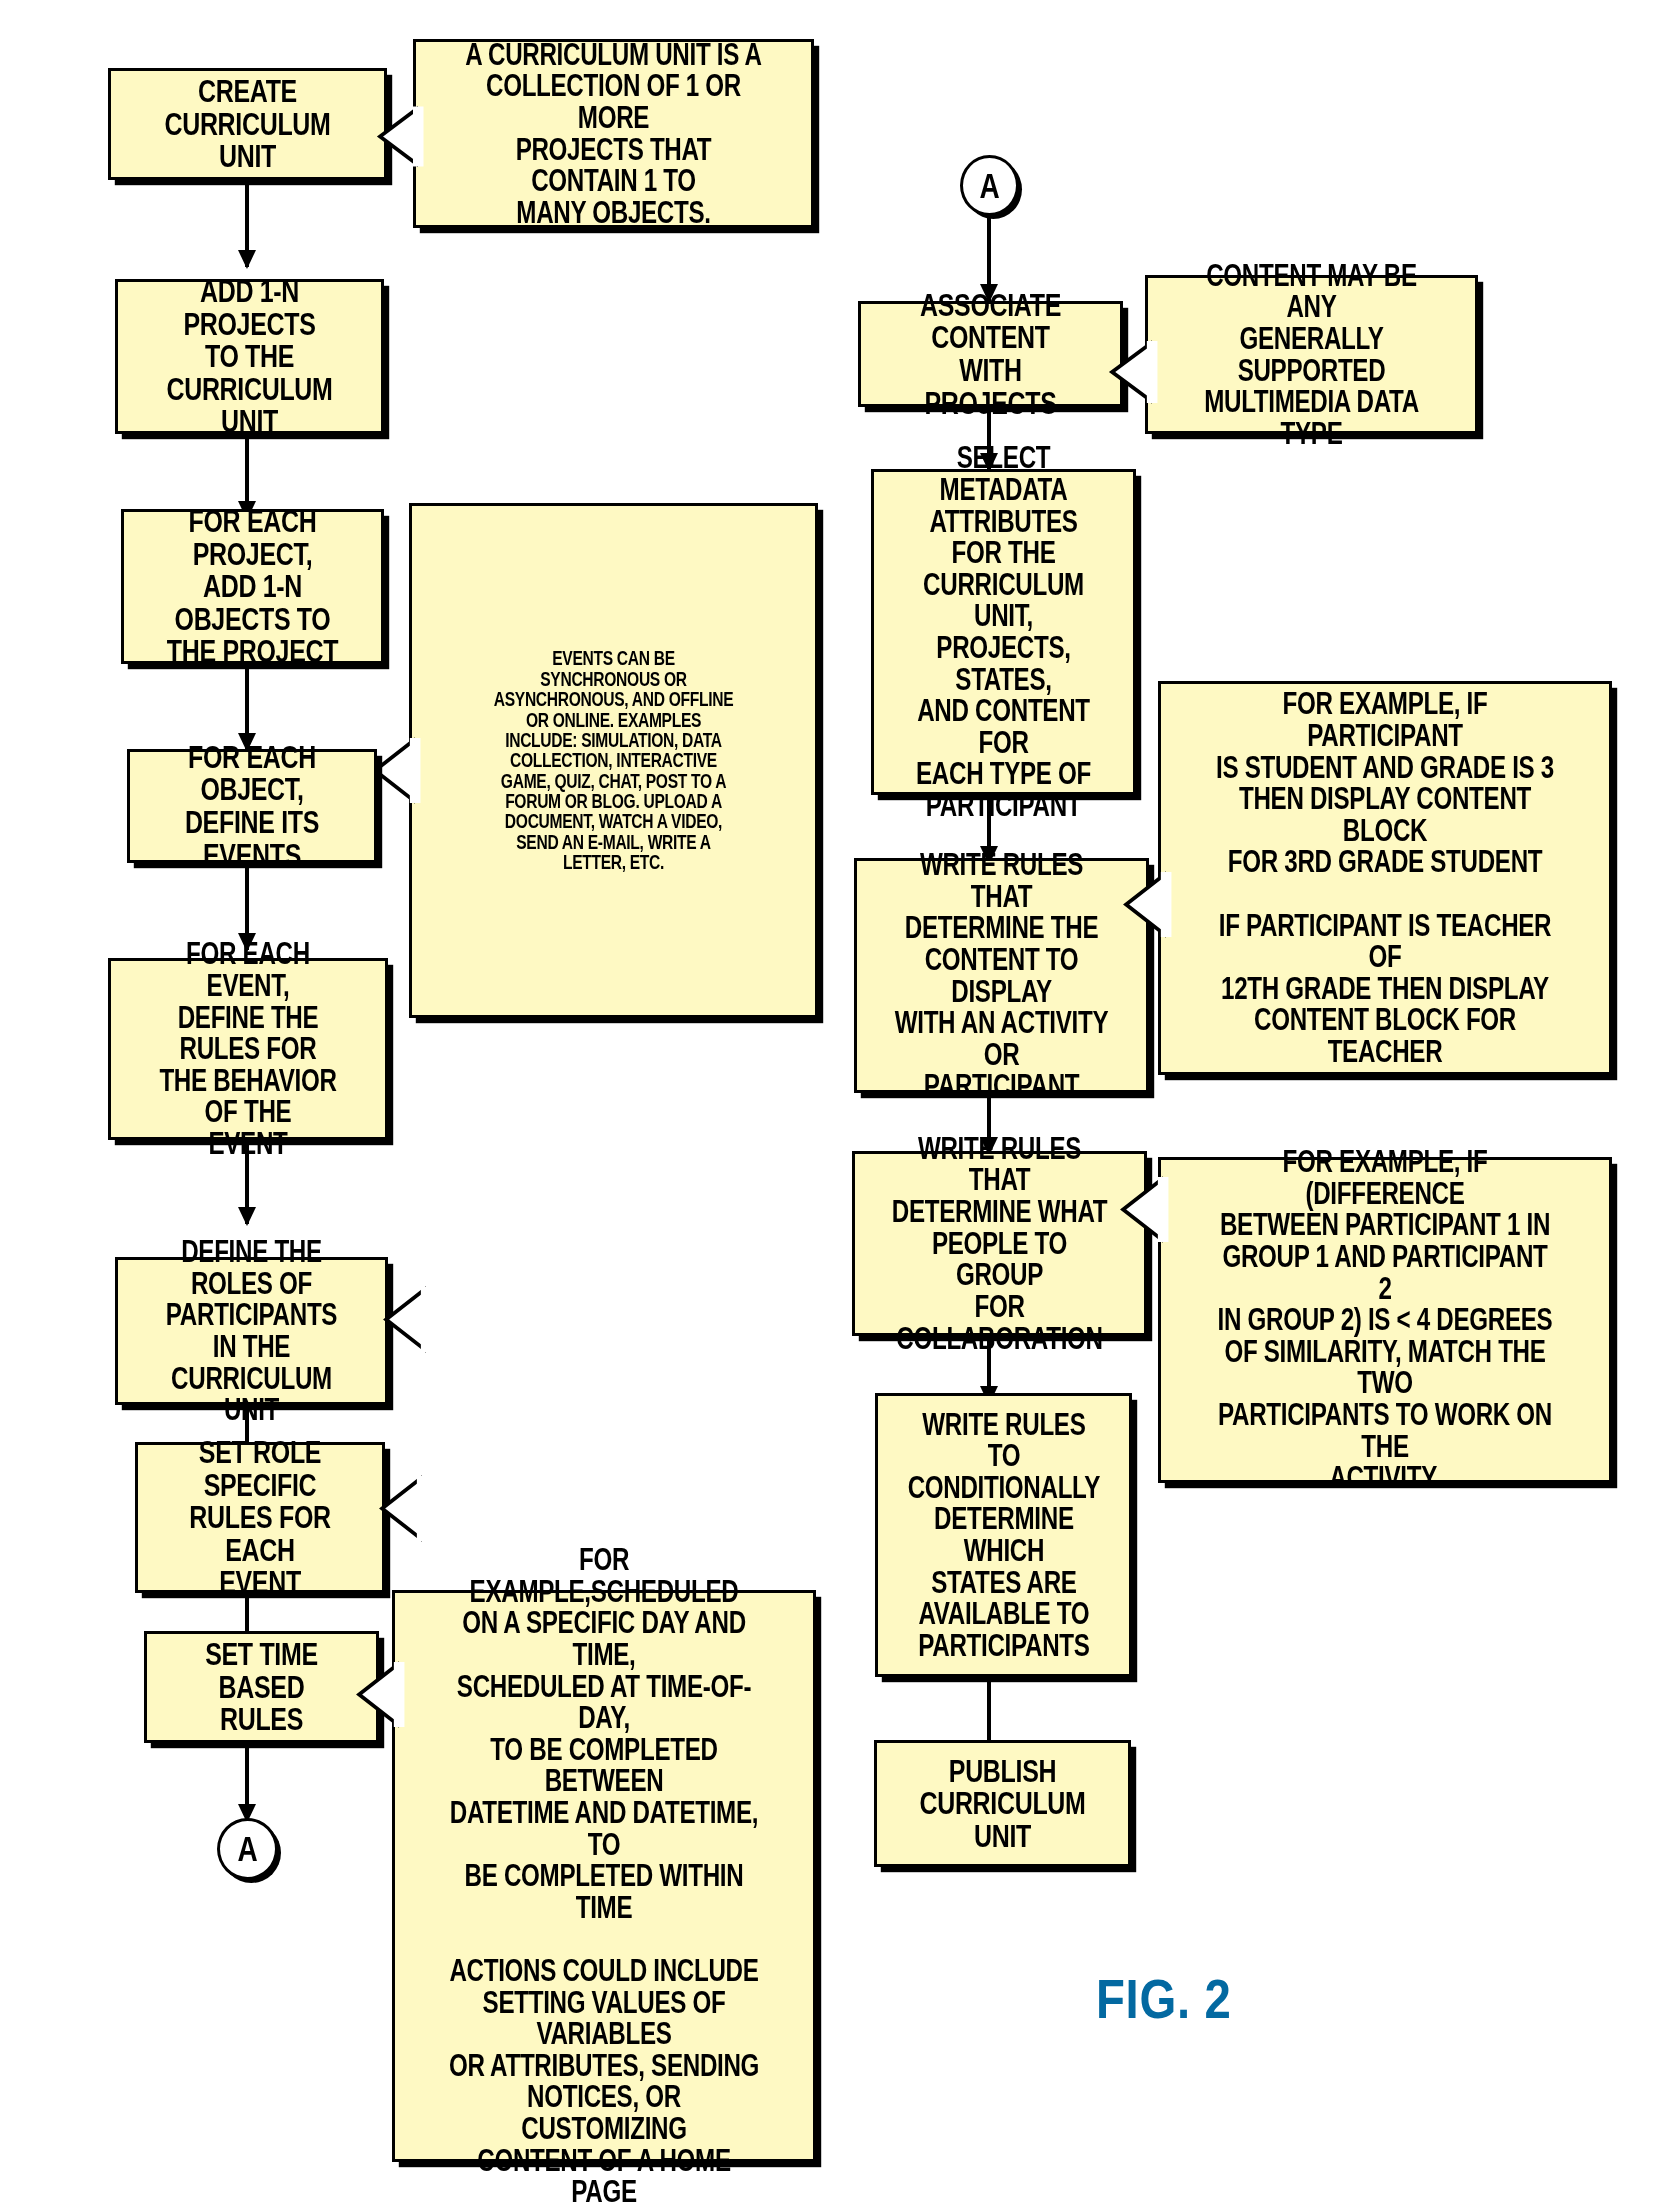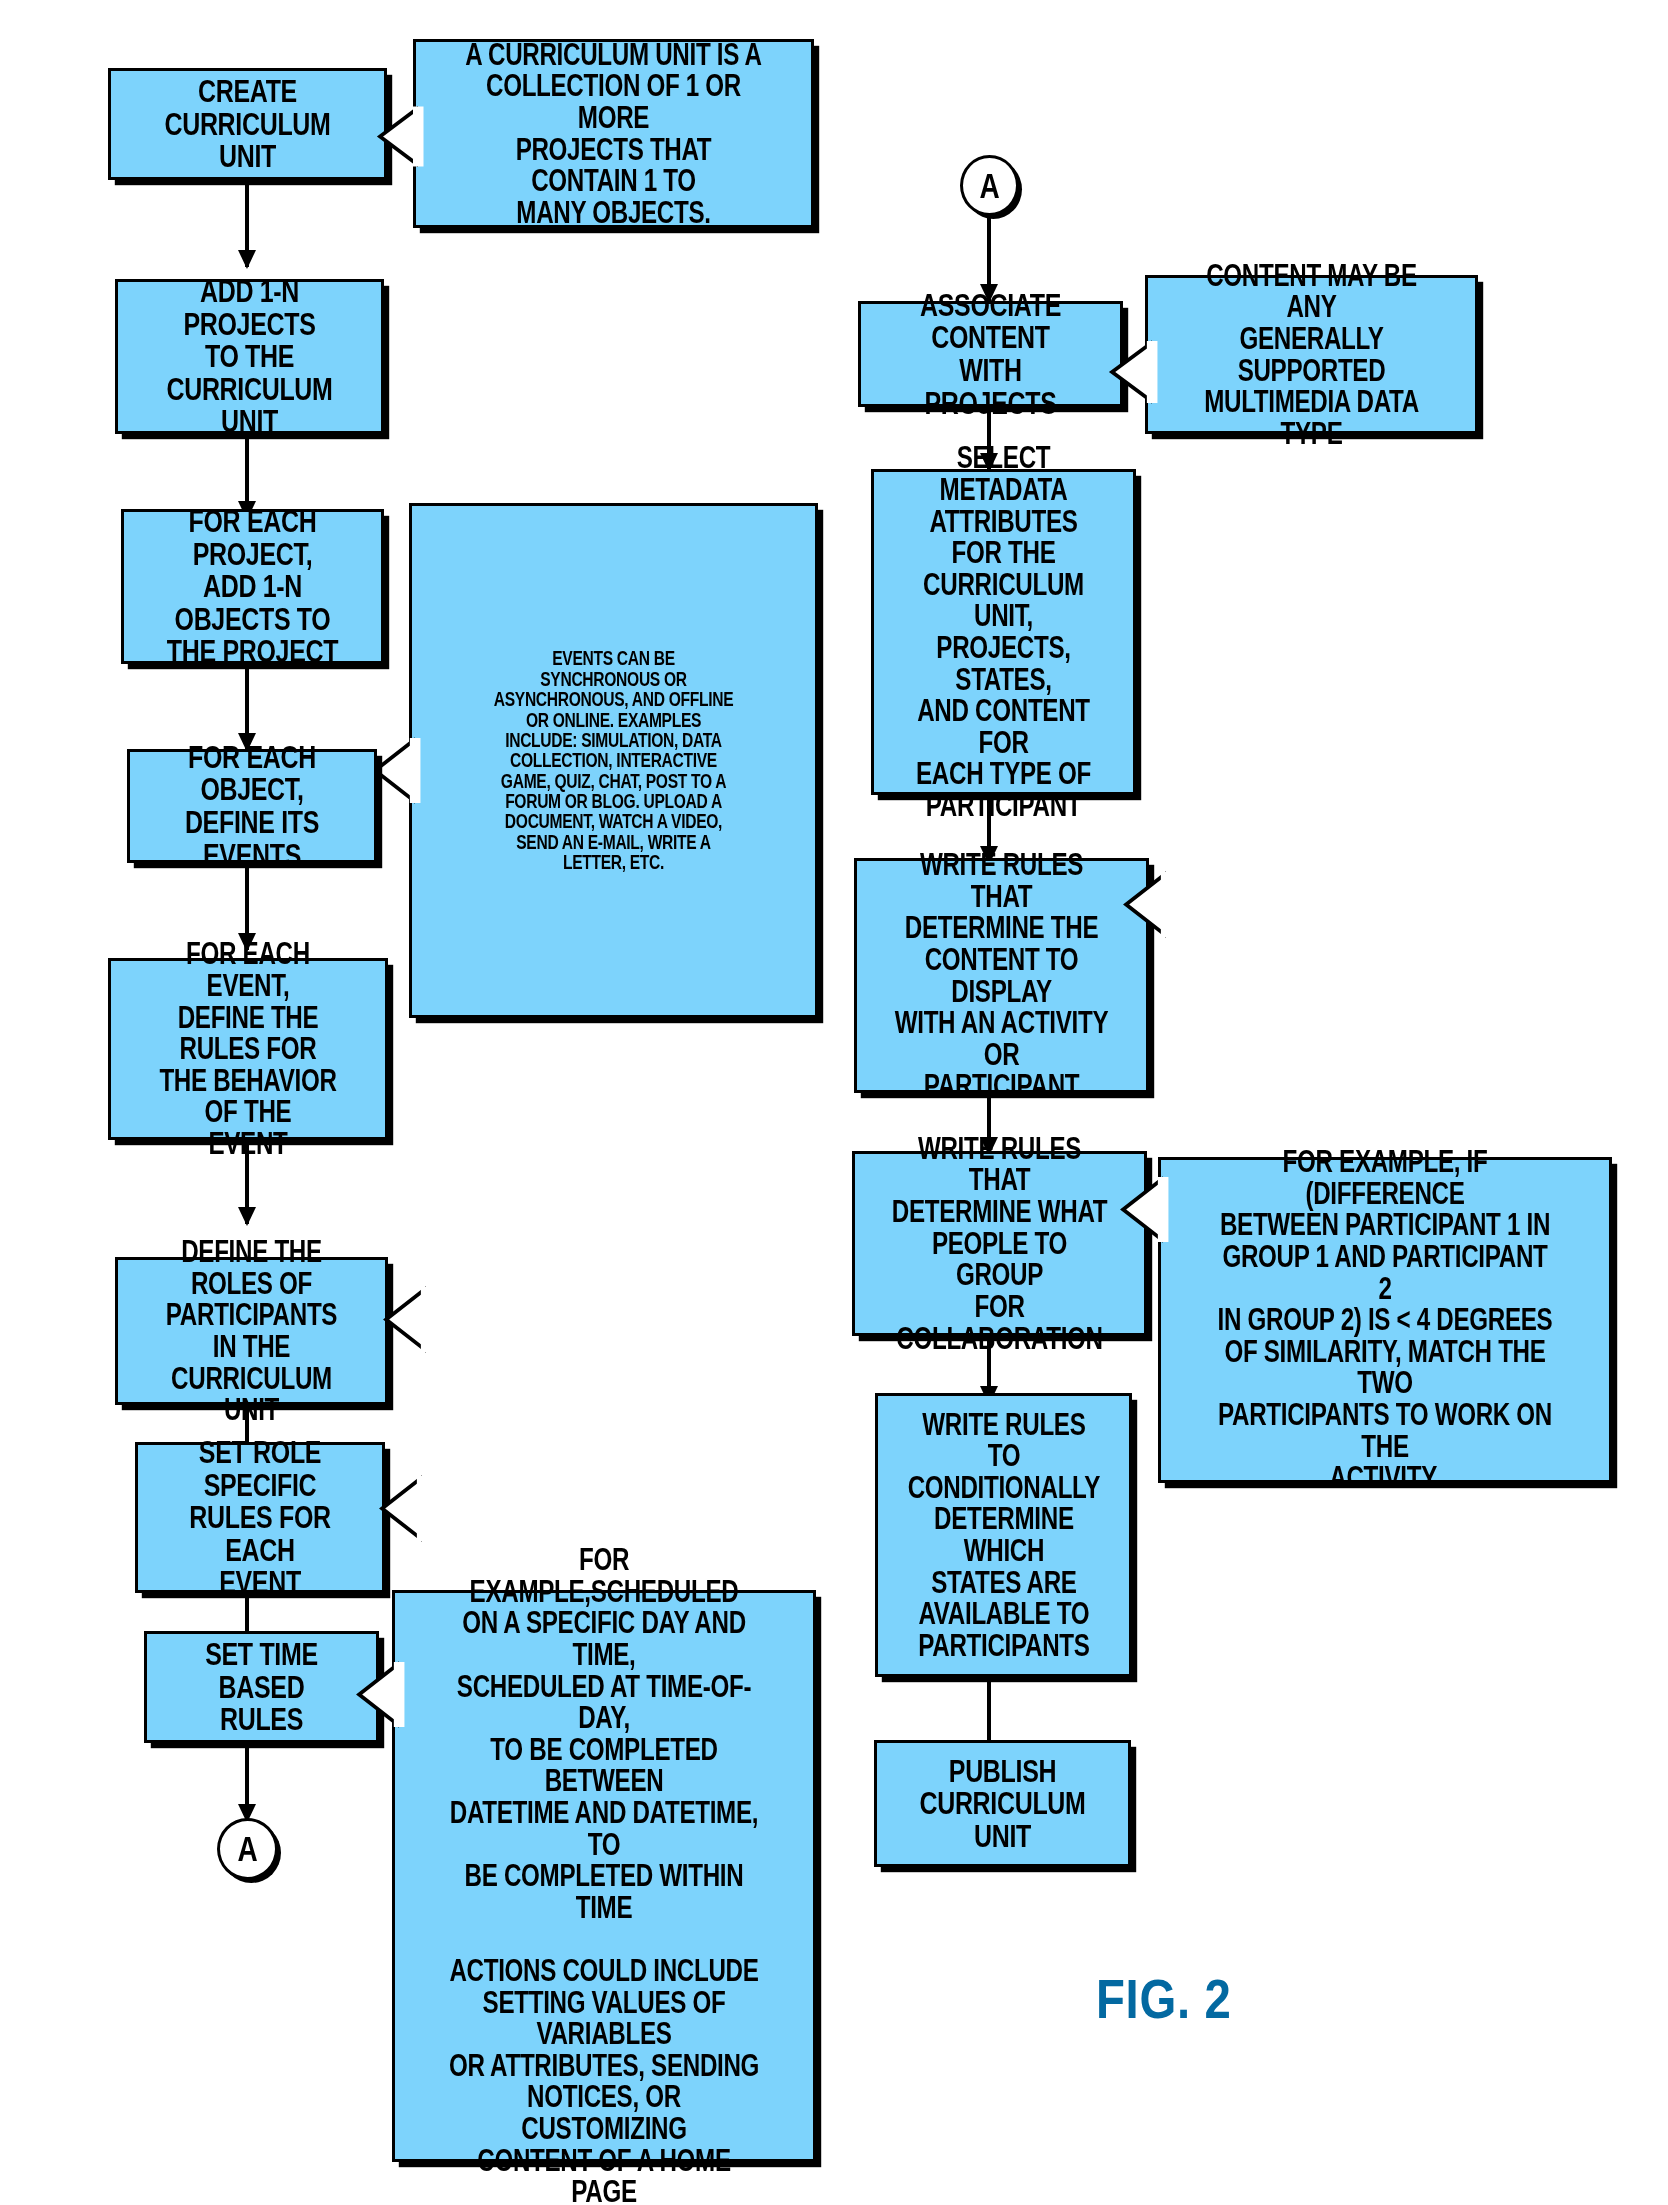--- a/index.html
+++ b/index.html
@@ -14,21 +14,21 @@
     background: #ffffff;
     font-family: "Liberation Sans", "DejaVu Sans", sans-serif;
     overflow: hidden;
   }
 
   
   .node {
     position: absolute;
     box-sizing: border-box;
     border: 3.8px solid #000;
-    background: #7dd3fc;
+    background: #fef9c3;
     display: flex;
     align-items: center;
     justify-content: center;
     text-align: center;
     color: #000;
     font-weight: 700;
     letter-spacing: -0.4px;
     line-height: 1.02;
     text-transform: uppercase;
     
@@ -282,20 +282,30 @@
   <div class="arrow" style="left:987px; top:796px; height:67px;"></div>
 
   <div class="node process" style="left:854px; top:858px; width:295px; height:235px; font-size:31px;">
     <span class="txt">WRITE RULES THAT
 DETERMINE THE
 CONTENT TO DISPLAY
 WITH AN ACTIVITY OR
 PARTICIPANT</span>
   </div>
 
+  <div class="node note" style="left:1158px; top:681px; width:454px; height:394px; font-size:31px;">
+    <span class="txt">FOR EXAMPLE, IF PARTICIPANT
+IS STUDENT AND GRADE IS 3
+THEN DISPLAY CONTENT BLOCK
+FOR 3RD GRADE STUDENT
+
+IF PARTICIPANT IS TEACHER OF
+12TH GRADE THEN DISPLAY
+CONTENT BLOCK FOR TEACHER</span>
+  </div>
 
   <div class="pointer" style="left:1123px; top:872px;">
     <svg width="47" height="65" viewBox="0 0 62 86">
       <polygon points="54,4 4,43 54,82" fill="#ffffff" stroke="#000000" stroke-width="5"></polygon>
       <rect x="50" y="0" width="14" height="86" fill="#ffffff"></rect>
     </svg>
   </div>
 
   <div class="arrow" style="left:987px; top:1095px; height:59px;"></div>
 

